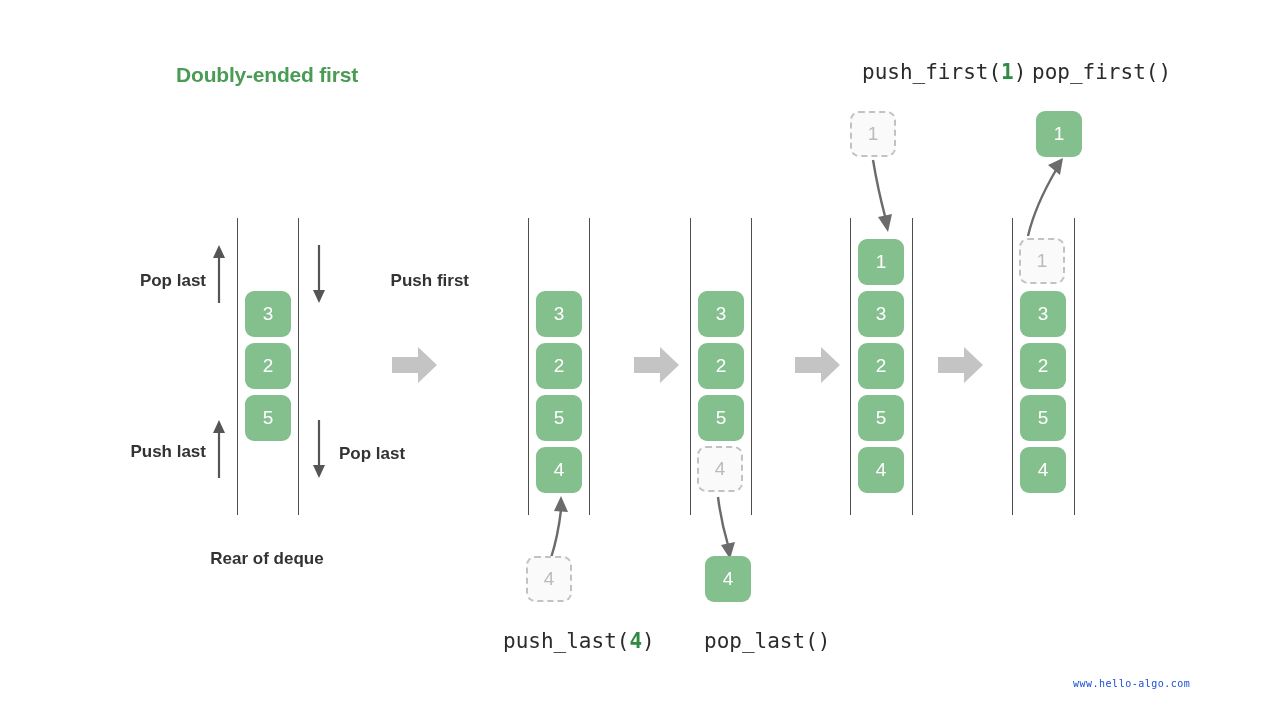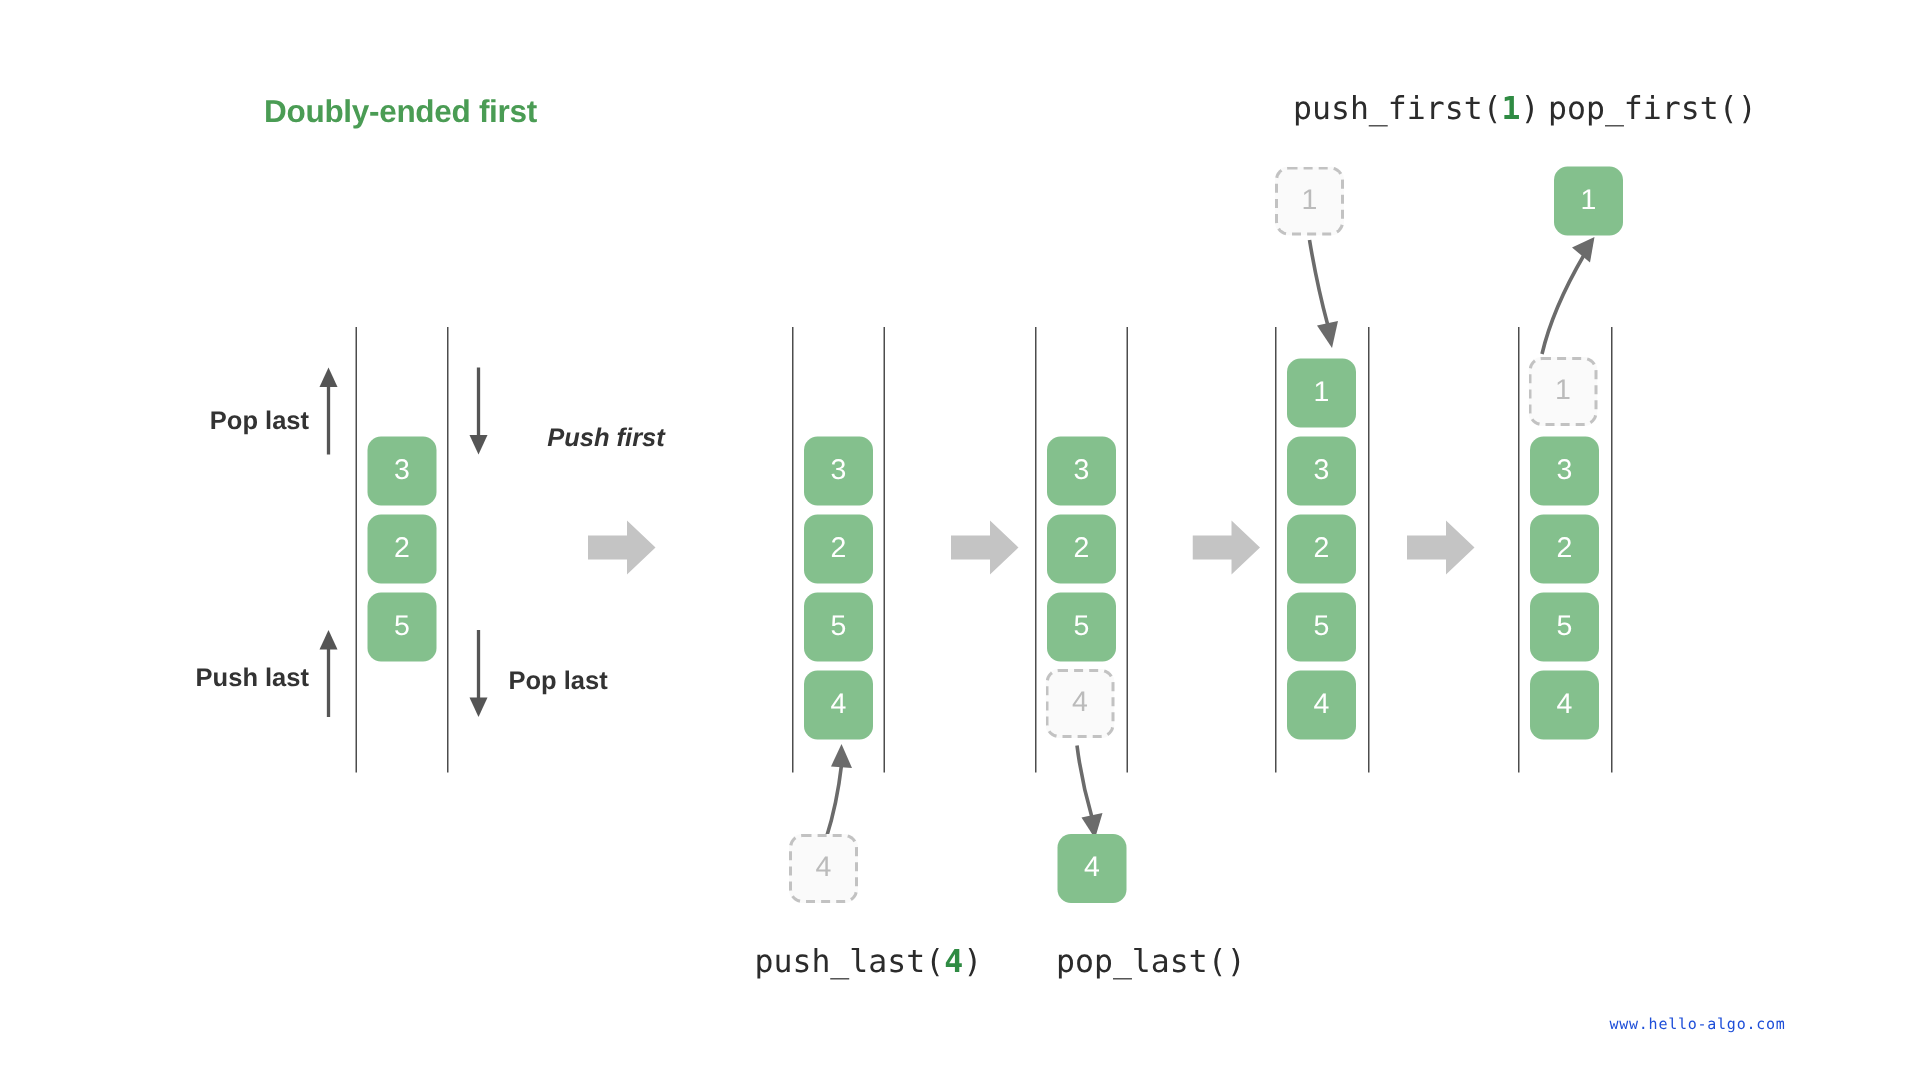--- a/index.html
+++ b/index.html
@@ -60,23 +60,24 @@
 </style>
 </head>
 <body>
 
 <div class="stage">
 
   <div class="title" style="left:147px;top:55px;width:240px;">
     <div>Doubly-ended first</div>
   </div>
 
+  <div class="sec-label" style="left:167px;top:549px;width:200px;">Rear of deque</div>
 
   <div class="sec-label" style="left:86px;top:271px;width:120px;text-align:right;">Pop last</div>
-  <div class="sec-label" style="left:339px;top:282px;width:130px;text-align:center;font-style:italic;">Push first</div>
+  <div class="sec-label" style="left:339px;top:271px;width:130px;text-align:right;">Push first</div>
   <div class="sec-label" style="left:86px;top:442px;width:120px;text-align:right;">Push last</div>
   <div class="sec-label" style="left:339px;top:444px;width:130px;text-align:left;">Pop last</div>
 
   <svg class="dir-arrow" style="left:209px;top:243px;" width="20" height="62" viewBox="0 0 20 62">
     <line x1="10" y1="60" x2="10" y2="12" stroke="#555" stroke-width="2.2"></line>
     <path d="M10 2 L16 15 L4 15 Z" fill="#555"></path>
   </svg>
   <svg class="dir-arrow" style="left:309px;top:243px;" width="20" height="62" viewBox="0 0 20 62">
     <line x1="10" y1="2" x2="10" y2="50" stroke="#555" stroke-width="2.2"></line>
     <path d="M10 60 L16 47 L4 47 Z" fill="#555"></path>

